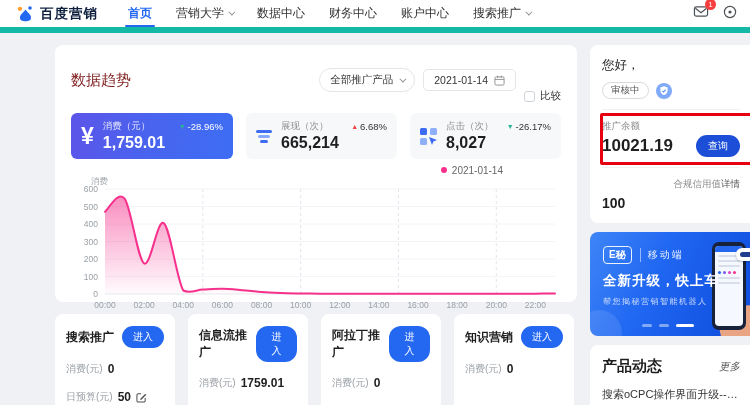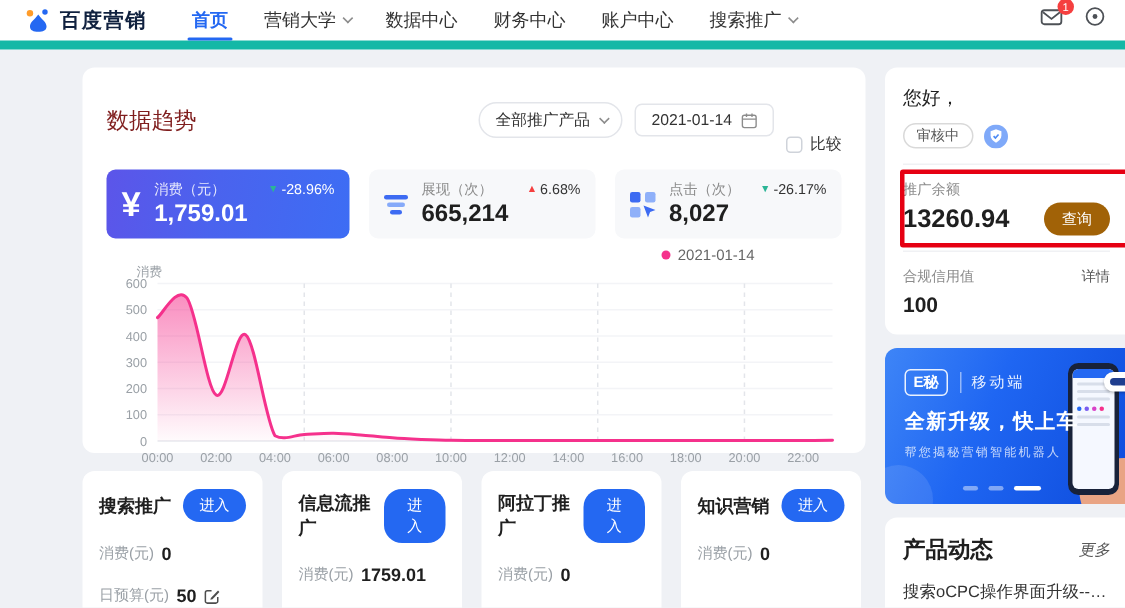--- a/index.html
+++ b/index.html
@@ -86,23 +86,23 @@
   
   .profile-card { padding:12px 22px 12px 12px; position:relative; }
   .greet { font-size:12.5px; color:#1f1f1f; }
   .status-row { display:flex; align-items:center; gap:7px; margin-top:8px; }
   .status-pill { border:1px solid #d9d9d9; border-radius:10px; font-size:9.5px; color:#595959;
     padding:1px 8px; }
   .divider { height:1px; background:#f0f1f4; margin:10px 0; }
   .bal-label { font-size:9.5px; color:#8c8c8c; }
   .bal-row { display:flex; align-items:center; margin-top:2px; }
   .bal-value { font-size:17px; font-weight:bold; color:#1f1f1f; }
-  .query-btn { margin-left:auto; background:#a16207; color:#fff; border:none; font-size:10px;
+  .query-btn { margin-left:auto; background:#1d4ed8; color:#fff; border:none; font-size:10px;
     border-radius:12px; padding:4px 12px; cursor:pointer; }
-  .credit-head { display:flex; align-items:center; justify-content:space-between; }
+  .credit-head { display:flex; align-items:center; justify-content:flex-end; }
   .credit-label { font-size:9.5px; color:#8c8c8c; }
   .credit-more { font-size:9.5px; color:#595959; cursor:pointer; }
   .credit-value { font-size:14px; font-weight:bold; color:#1f1f1f; margin-top:4px; }
   .annotation-box { position:absolute; left:-2px; right:-24px; border:3px solid #e60012;
     border-radius:2px; pointer-events:none; z-index:4; }
 
   
   .banner { height:104px; border-radius:8px; position:relative; overflow:hidden; cursor:pointer;
     background:linear-gradient(115deg,#3e85f7 0%,#1f66f2 40%,#0c49da 100%); flex:none; }
   .banner::before { content:""; position:absolute; left:-14px; bottom:-20px; width:46px; height:46px;
@@ -391,21 +391,21 @@
           <circle cx="8" cy="8" r="8" fill="#7FA9F9"></circle>
           <path d="M8 3.2 l3.6 1.3 v2.9 c0 2.3 -1.6 3.8 -3.6 4.7 c-2 -.9 -3.6 -2.4 -3.6 -4.7 V4.5 z" fill="#fff"></path>
           <path d="M6.4 7.8 l1.2 1.2 2.1 -2.3" stroke="#4c8af5" stroke-width="1.1" fill="none"></path>
         </svg>
       </div>
       <div class="divider"></div>
       <div style="position:relative">
         <div class="annotation-box" style="top:-7px;bottom:-8px"></div>
         <div class="bal-label">推广余额</div>
         <div class="bal-row">
-          <span class="bal-value">13260.94</span>
+          <span class="bal-value">10021.19</span>
           <button class="query-btn">查询</button>
         </div>
       </div>
       <div class="divider"></div>
       <div class="credit-head">
         <span class="credit-label">合规信用值</span>
         <span class="credit-more">详情</span>
       </div>
       <div class="credit-value">100</div>
     </div>

